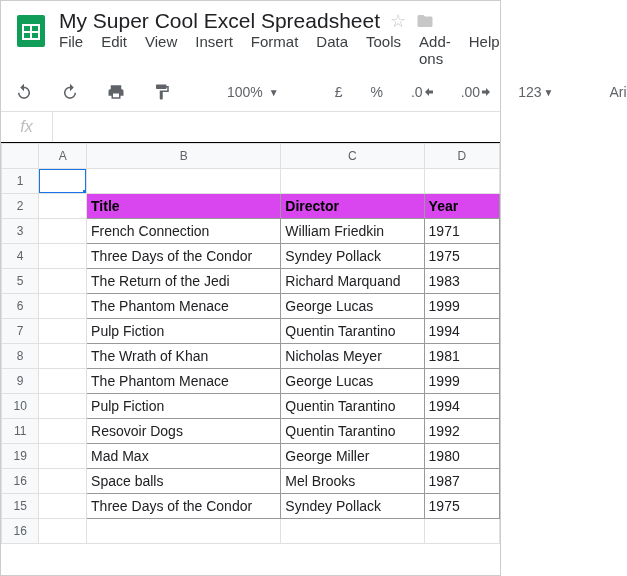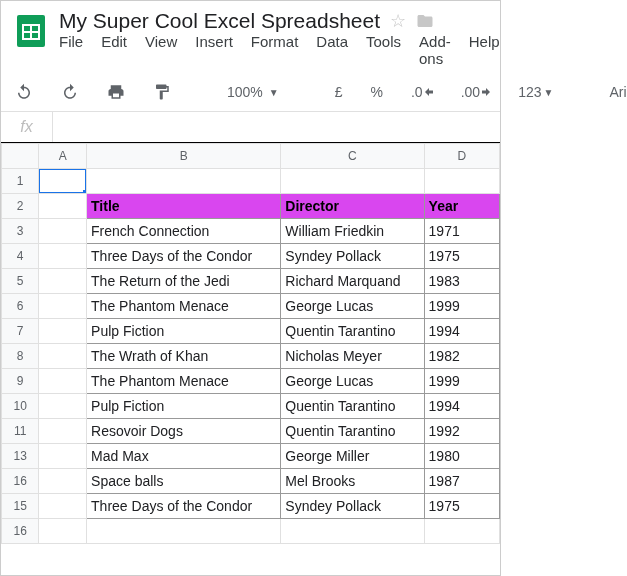--- a/index.html
+++ b/index.html
@@ -189,21 +189,21 @@
             <td></td>
             <td class="datacell">Pulp Fiction</td>
             <td class="datacell">Quentin Tarantino</td>
             <td class="datacell">1994</td>
           </tr>
           <tr>
             <th class="rowhdr">8</th>
             <td></td>
             <td class="datacell">The Wrath of Khan</td>
             <td class="datacell">Nicholas Meyer</td>
-            <td class="datacell">1982</td>
+            <td class="datacell">1981</td>
           </tr>
           <tr>
             <th class="rowhdr">9</th>
             <td></td>
             <td class="datacell">The Phantom Menace</td>
             <td class="datacell">George Lucas</td>
             <td class="datacell">1999</td>
           </tr>
           <tr>
             <th class="rowhdr">10</th>
@@ -213,21 +213,21 @@
             <td class="datacell">1994</td>
           </tr>
           <tr>
             <th class="rowhdr">11</th>
             <td></td>
             <td class="datacell">Resovoir Dogs</td>
             <td class="datacell">Quentin Tarantino</td>
             <td class="datacell">1992</td>
           </tr>
           <tr>
-            <th class="rowhdr">13</th>
+            <th class="rowhdr">19</th>
             <td></td>
             <td class="datacell">Mad Max</td>
             <td class="datacell">George Miller</td>
             <td class="datacell">1980</td>
           </tr>
           <tr>
             <th class="rowhdr">16</th>
             <td></td>
             <td class="datacell">Space balls</td>
             <td class="datacell">Mel Brooks</td>

